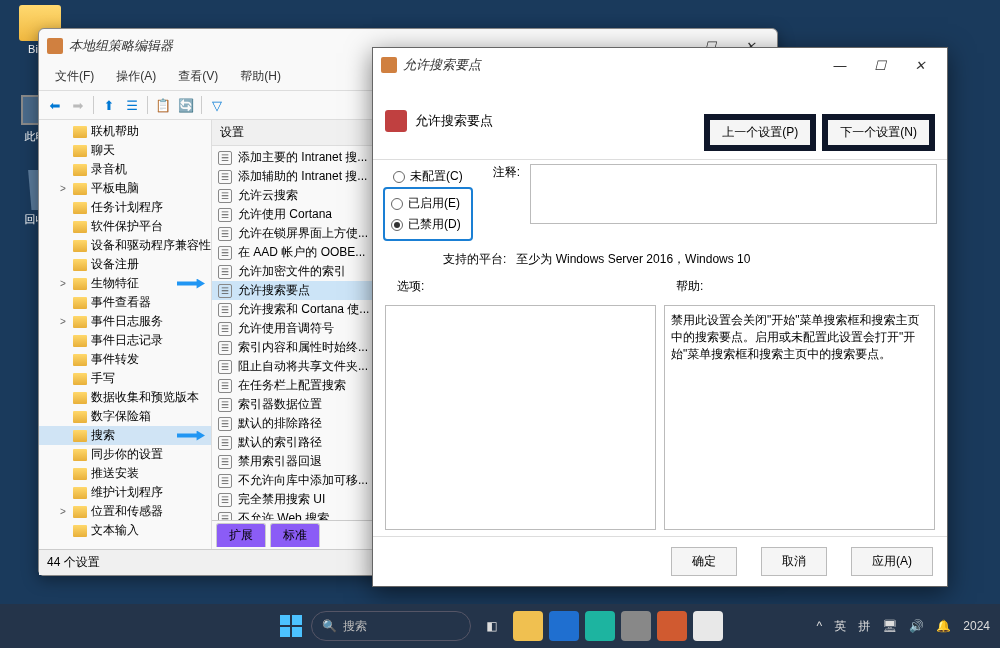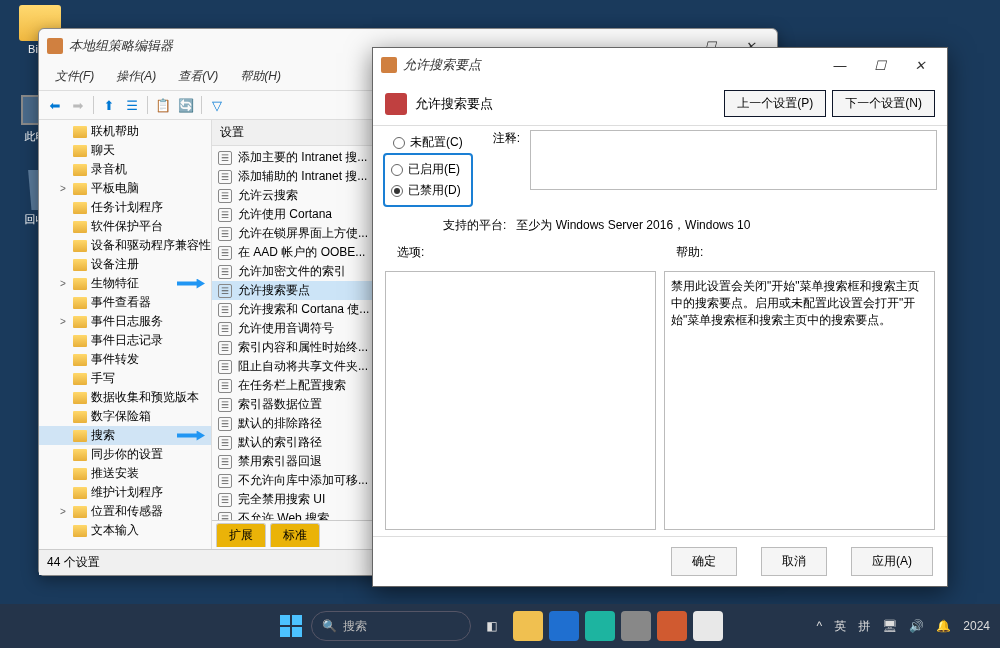--- a/index.html
+++ b/index.html
@@ -12,21 +12,21 @@
 .desktop-icon .bin-img { width: 34px; height: 40px; background: #5a7a9a; clip-path: polygon(15% 0,85% 0,75% 100%,25% 100%); margin-bottom:2px;}
 .di1 { top: 5px; } .di2 { top: 95px; } .di3 { top: 170px; }
 
 
 .gpe-window { position: absolute; left: 38px; top: 28px; width: 740px; height: 548px; background: #f9f9f9; border: 1px solid #888; border-radius: 6px; box-shadow: 0 4px 16px rgba(0,0,0,.4); display:flex; flex-direction:column;}
 .titlebar { display: flex; align-items: center; padding: 6px 8px; font-size: 13px; color: #333; font-style: italic; }
 .titlebar .ico { width: 16px; height: 16px; background: #d08040; border-radius: 2px; margin-right: 6px; }
 .win-controls { margin-left: auto; display: flex; gap: 2px; }
 .win-controls div { width: 38px; height: 22px; display: flex; align-items:center; justify-content:center; font-size:13px; color:#333;}
 .menubar { display: flex; gap: 2px; padding: 2px 6px; font-size: 12px; color:#333; border-bottom: 1px solid #ddd;}
-.menubar div { padding: 3px 10px; font-style: italic; }
+.menubar div { padding: 3px 10px; }
 .toolbar { display: flex; align-items: center; gap: 3px; padding: 4px 6px; border-bottom: 1px solid #ddd; }
 .toolbar .btn { width: 20px; height: 20px; display:flex; align-items:center; justify-content:center; font-size:13px; color:#0078d4;}
 .toolbar .sep { width:1px; height:18px; background:#ccc; margin:0 2px;}
 
 .gpe-body { flex:1; display:flex; overflow:hidden; }
 .tree-pane { width: 173px; border-right:1px solid #ddd; overflow-y:auto; overflow-x:hidden; padding:2px 0; font-size:12px;}
 .tree-item { display:flex; align-items:center; padding:1px 0 1px 4px; white-space:nowrap; }
 .tree-item .exp { width:12px; font-size:10px; color:#666; text-align:center;}
 .tree-item .fico { width:14px; height:12px; background:linear-gradient(#ffd86b,#e8b03a); border-radius:1px; margin:0 4px;}
 .tree-item.selected { background:#d0e4f5; }
@@ -34,31 +34,31 @@
 .arrow-marker { width:28px; height:10px; background:#2196f3; clip-path:polygon(0 30%,70% 30%,70% 0,100% 50%,70% 100%,70% 70%,0 70%); display:inline-block; margin-left:auto; margin-right:6px;}
 
 .list-pane { flex:1; display:flex; flex-direction:column; font-size:12px; }
 .list-header { background:#f0f0f0; border-bottom:1px solid #ddd; padding:4px 8px; }
 .list-body { flex:1; overflow-y:auto; padding:2px 0;}
 .list-item { display:flex; align-items:center; padding:1px 6px; }
 .list-item .lico { width:14px; height:14px; border:1px solid #888; border-radius:2px; margin-right:6px; display:flex; align-items:center; justify-content:center; font-size:9px; color:#555;}
 .list-item.highlighted { background:#cce4f7; }
 
 .tabs-row { display:flex; border-top:1px solid #ccc; font-size:12px; padding:2px 4px; gap:4px;}
-.tabs-row .tab { padding:3px 12px; border:1px solid #ccc; border-bottom:none; background:#eab308; border-radius: 3px 3px 0 0;}
+.tabs-row .tab { padding:3px 12px; border:1px solid #ccc; border-bottom:none; background:#8b5cf6; border-radius: 3px 3px 0 0;}
 
 .statusbar { border-top:1px solid #ccc; padding:4px 8px; font-size:12px; background:#f0f0f0;}
 
 
 .dialog { position:absolute; left:372px; top:47px; width:576px; height:540px; background:#fff; border:1px solid #666; box-shadow:0 6px 24px rgba(0,0,0,.5); display:flex; flex-direction:column; font-size:12px;}
 .dialog .titlebar { padding:6px 8px;}
 .dialog .dlg-header { display:flex; align-items:center; padding:8px 12px; gap:8px;}
 .dlg-header .dico { width:22px; height:22px; background:#c04040; border-radius:3px;}
 .nav-buttons { margin-left:auto; display:flex; gap:6px;}
-.nav-buttons button { padding:4px 12px; border:1px solid #0f172a; background:#f5f5f5; font-size:12px;}
+.nav-buttons button { padding:4px 12px; border:6px solid #0f172a; background:#f5f5f5; font-size:12px;margin-top:24px;}
 .dialog hr { border:none; border-top:1px solid #ddd;}
 .radio-section { display:flex; padding:4px 10px; gap:20px; align-items:flex-start;}
 .radio-group { display:flex; flex-direction:column; gap:4px; border:2px solid #1a7fd4; border-radius:4px; padding:6px 10px 6px 6px; margin-top:-2px;}
 .radio-row { display:flex; align-items:center; gap:5px; }
 .radio-circle { width:12px; height:12px; border:1px solid #666; border-radius:50%; display:inline-block; position:relative;}
 .radio-circle.checked::after { content:''; position:absolute; left:2px; top:2px; width:6px; height:6px; background:#333; border-radius:50%;}
 .comment-row { display:flex; flex:1; gap:10px;}
 .comment-row textarea { flex:1; border:1px solid #bbb; resize:none; height:60px;}
 .platform-row { display:flex; align-items:center; gap:10px; padding:6px 12px 10px 70px;}
 .panels { flex:1; display:flex; gap:8px; padding:6px 12px;}

